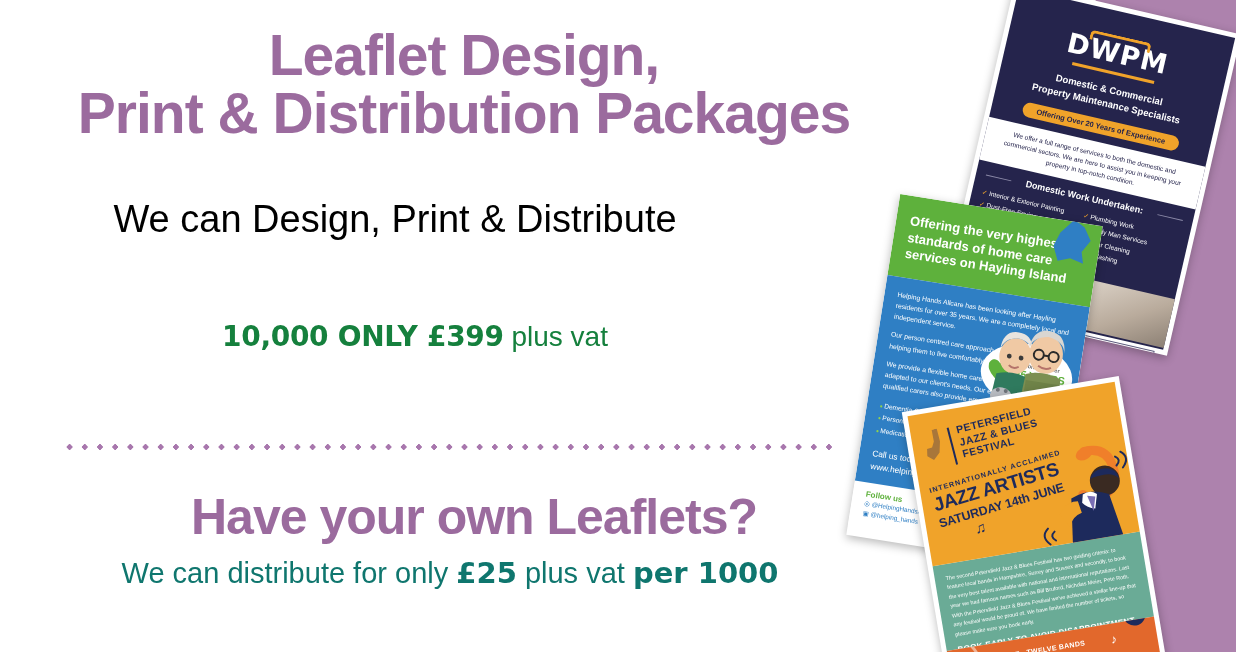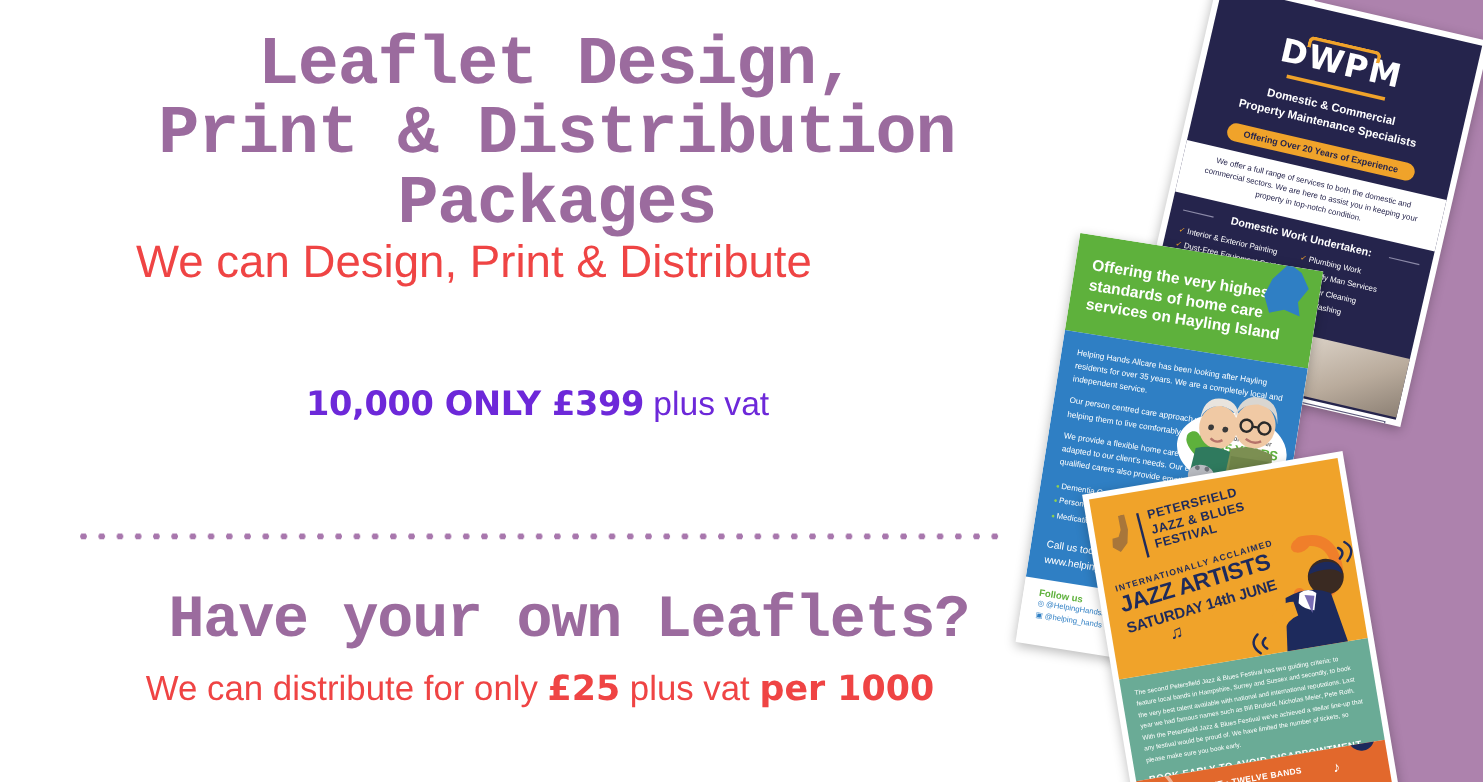--- a/index.html
+++ b/index.html
@@ -23,50 +23,49 @@
   
   #left-col{
     position:absolute; left:0; top:0;
     width:900px; height:652px;
     z-index:5;
   }
 
   .headline{
     color:#9b6b9e;
     font-weight:bold;
-    font-family:Liberation Mono, monospace;
+    font-family:Liberation Sans, sans-serif;
     letter-spacing:-1px;
     line-height:1.02;
     padding-left:48px;
   }
   #main-title{
     position:absolute; top:26px; left:0; width:880px;
     text-align:center;
     font-size:57px;
   }
   #main-title .l2{ display:block; font-size:57px; }
 
   #subtitle{
     position:absolute; top:196px; left:0; width:790px;
     text-align:center;
     font-size:38px;
-    color:#ef4444;
+    color:#000000;
     font-weight:300;
     line-height:1.24;
     font-family:"Liberation Sans", sans-serif;
   }
   #subtitle .s2{ display:block; }
 
   .price-row{
     position:absolute; left:0; width:830px;
     text-align:center;
     font-size:28px;
-    color:#6d28d9;
+    color:#15803d;
     font-family:"DejaVu Sans", sans-serif;
-    margin-left:33px;
   }
   .price-row b{ font-weight:bold; letter-spacing:-0.3px;}
   .price-row span{ font-weight:300; font-family:"Liberation Sans",sans-serif; }
   #price-1{ top:320px; }
   #price-2{ top:366px; }
 
   #divider{
     position:absolute; left:62px; top:443px;
     width:778px; height:8px;
     background-image: radial-gradient(circle, #a877ad 0 2.6px, transparent 2.8px);
@@ -77,21 +76,21 @@
   #cta-title{
     position:absolute; top:492px; left:0; width:900px;
     text-align:center;
     font-size:50px;
   }
 
   #cta-sub{
     position:absolute; top:556px; left:0; width:900px;
     text-align:center;
     font-size:29px;
-    color:#ef4444;
+    color:#0f766e;
     font-weight:300;
   }
   #cta-sub b{ font-weight:bold; font-family:"DejaVu Sans",sans-serif; }
 
   
   #leaflets{ position:absolute; inset:0; z-index:3; }
   .leaflet{
     position:absolute;
     background:#fff;
     box-shadow:0 3px 10px rgba(0,0,0,.28);

